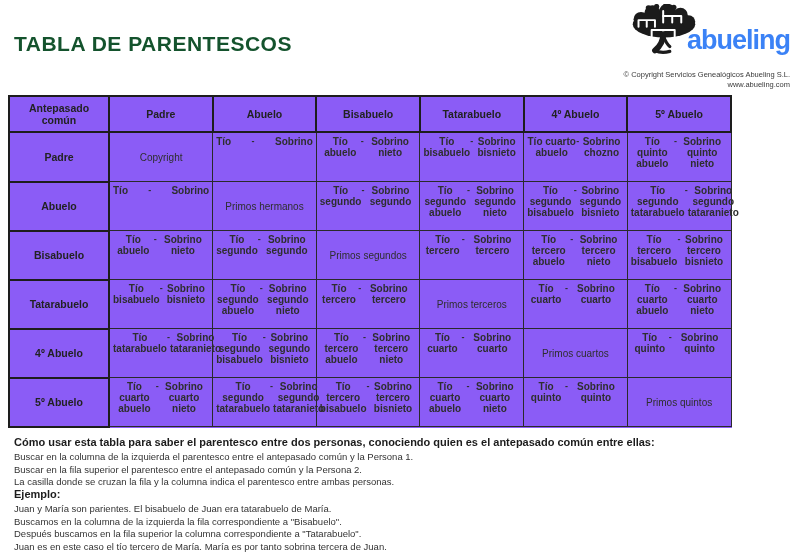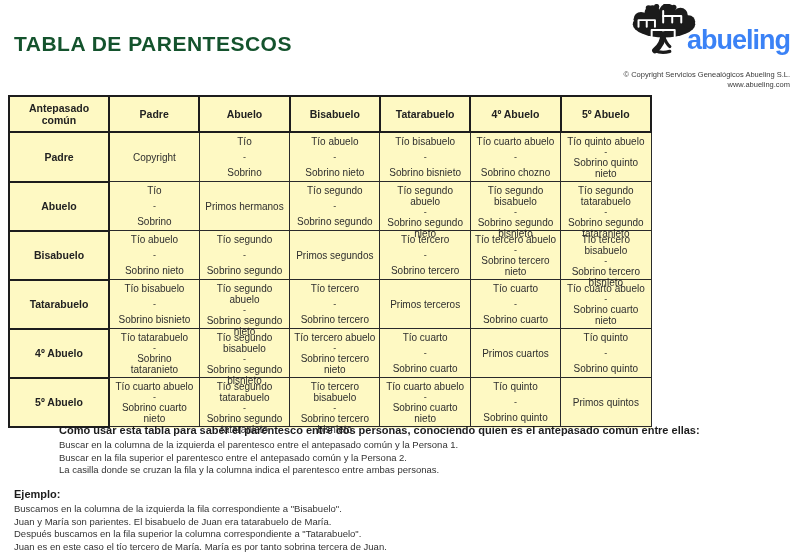--- a/index.html
+++ b/index.html
@@ -22,44 +22,44 @@
   .logo-word {
     font-size:27px; font-weight:bold; letter-spacing:-1px; color:#3b82f6;
     line-height:1; margin-left:-14px; margin-bottom:2px;
     text-shadow:-1px -1px 0 #fff, 1px -1px 0 #fff, -1px 1px 0 #fff, 1px 1px 0 #fff;
   }
   .logo-copyright { font-size:7.5px; color:#3a3a3a; margin-top:14px; }
   .logo-site { font-size:7.5px; color:#3a3a3a; margin-top:1px; }
   
   table.kinship {
     position:absolute; left:8px; top:95px;
-    width:644px; border-collapse:collapse; table-layout:fixed;
-    background:#fef9c3;
+    width:724px; border-collapse:collapse; table-layout:fixed;
+    background:#8b5cf6;
   }
   .kinship col.first { width:100px; }
   .kinship th {
     border:2px solid #1d1d1d;
     font-size:10.5px; font-weight:bold; color:#222;
     padding:5px 2px; text-align:center; height:22px;
   }
   .kinship td {
     border:1.5px solid #2a2a2a;
     font-size:10px; color:#2e2e2e;
     text-align:center; vertical-align:middle;
     height:48px; padding:2px 3px;
   }
   .kinship td.rowhead {
     border:2px solid #1d1d1d;
     font-weight:bold; font-size:10.5px; color:#222;
   }
-  .pair { display:flex; flex-direction:column; justify-content:space-between; height:44px; padding:1px 0; }
+  .pair { display:flex; justify-content:space-between; height:44px; padding:1px 0;font-weight:bold; }
   .pair .sep { font-size:9px; color:#2e2e2e; }
   .single { display:block; }
   
-  .howto { position:absolute; left:14px; top:424px;margin-left:45px; }
+  .howto { position:absolute; left:14px; top:436px; }
   .howto-heading { font-size:11px; font-weight:bold; color:#1c1c1c; margin-bottom:3px; }
   .howto-line, .example-line { font-size:9.5px; color:#333; line-height:12.5px; }
   .example { position:absolute; left:14px; top:488px; }
   .example-heading { font-size:11px; font-weight:bold; color:#1c1c1c; margin-bottom:3px; }
 </style>
 </head>
 <body>
 
 <div class="page-title">TABLA DE PARENTESCOS</div>
 
@@ -372,17 +372,17 @@
 
 <div class="howto">
   <div class="howto-heading">Cómo usar esta tabla para saber el parentesco entre dos personas, conociendo quien es el antepasado común entre ellas:</div>
   <div class="howto-line">Buscar en la columna de la izquierda el parentesco entre el antepasado común y la Persona 1.</div>
   <div class="howto-line">Buscar en la fila superior el parentesco entre el antepasado común y la Persona 2.</div>
   <div class="howto-line">La casilla donde se cruzan la fila y la columna indica el parentesco entre ambas personas.</div>
 </div>
 
 <div class="example">
   <div class="example-heading">Ejemplo:</div>
+  <div class="example-line">Juan y María son parientes. El bisabuelo de Juan era tatarabuelo de María.</div>
   <div class="example-line">Buscamos en la columna de la izquierda la fila correspondiente a "Bisabuelo".</div>
-  <div class="example-line">Juan y María son parientes. El bisabuelo de Juan era tatarabuelo de María.</div>
   <div class="example-line">Después buscamos en la fila superior la columna correspondiente a "Tatarabuelo".</div>
   <div class="example-line">Juan es en este caso el tío tercero de María. María es por tanto sobrina tercera de Juan.</div>
 </div>
 
 </body></html>

